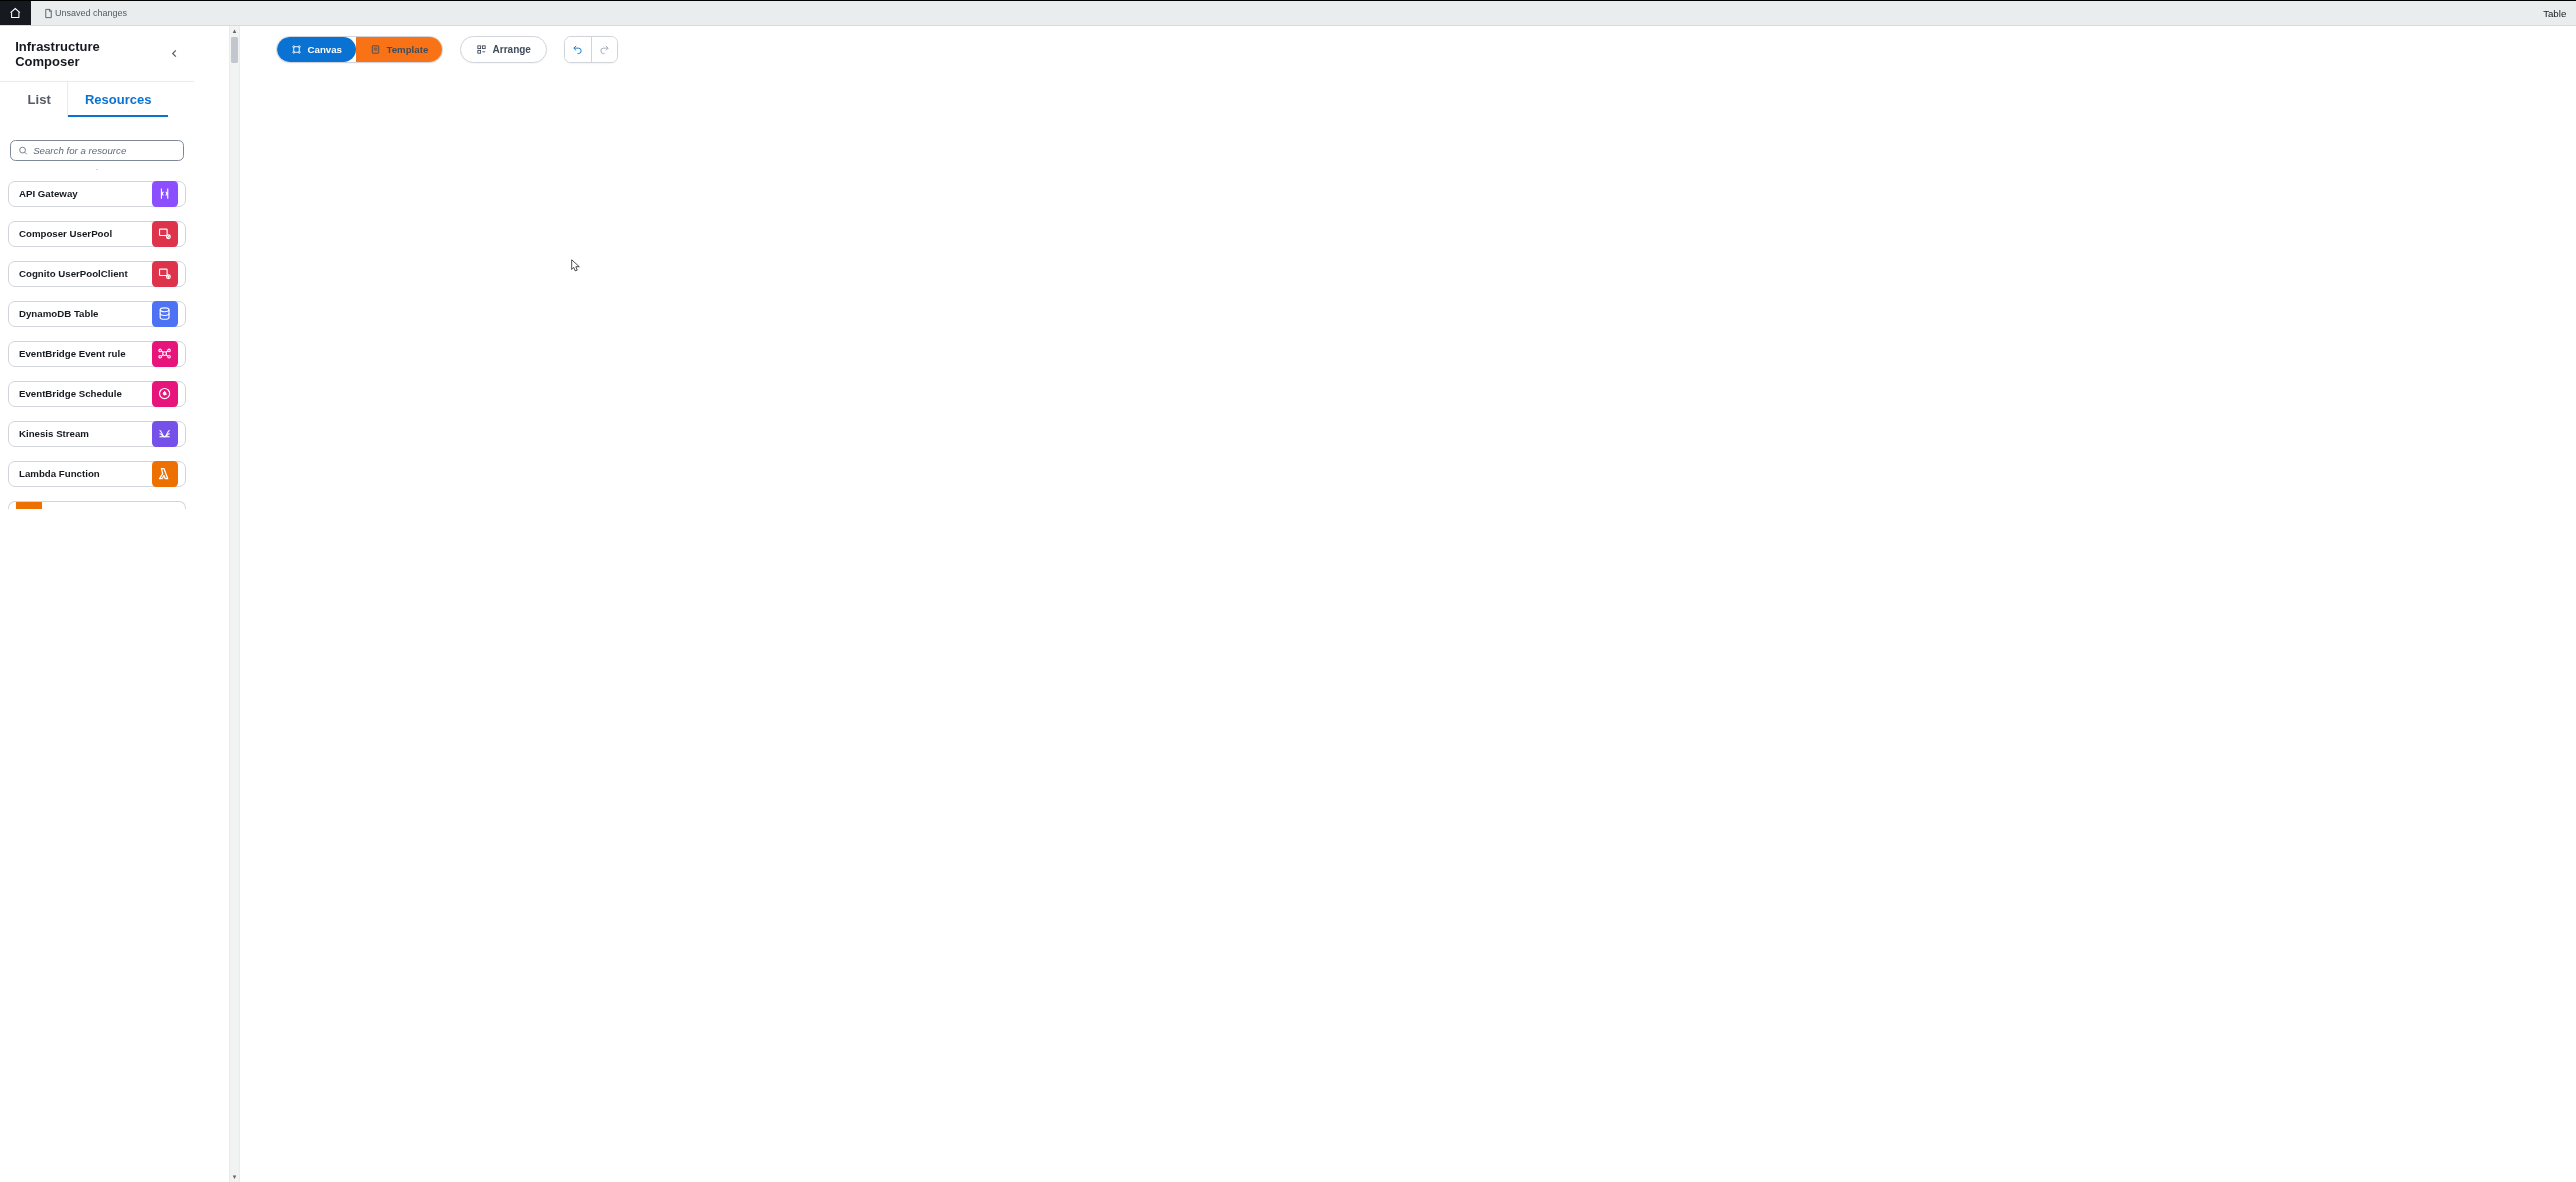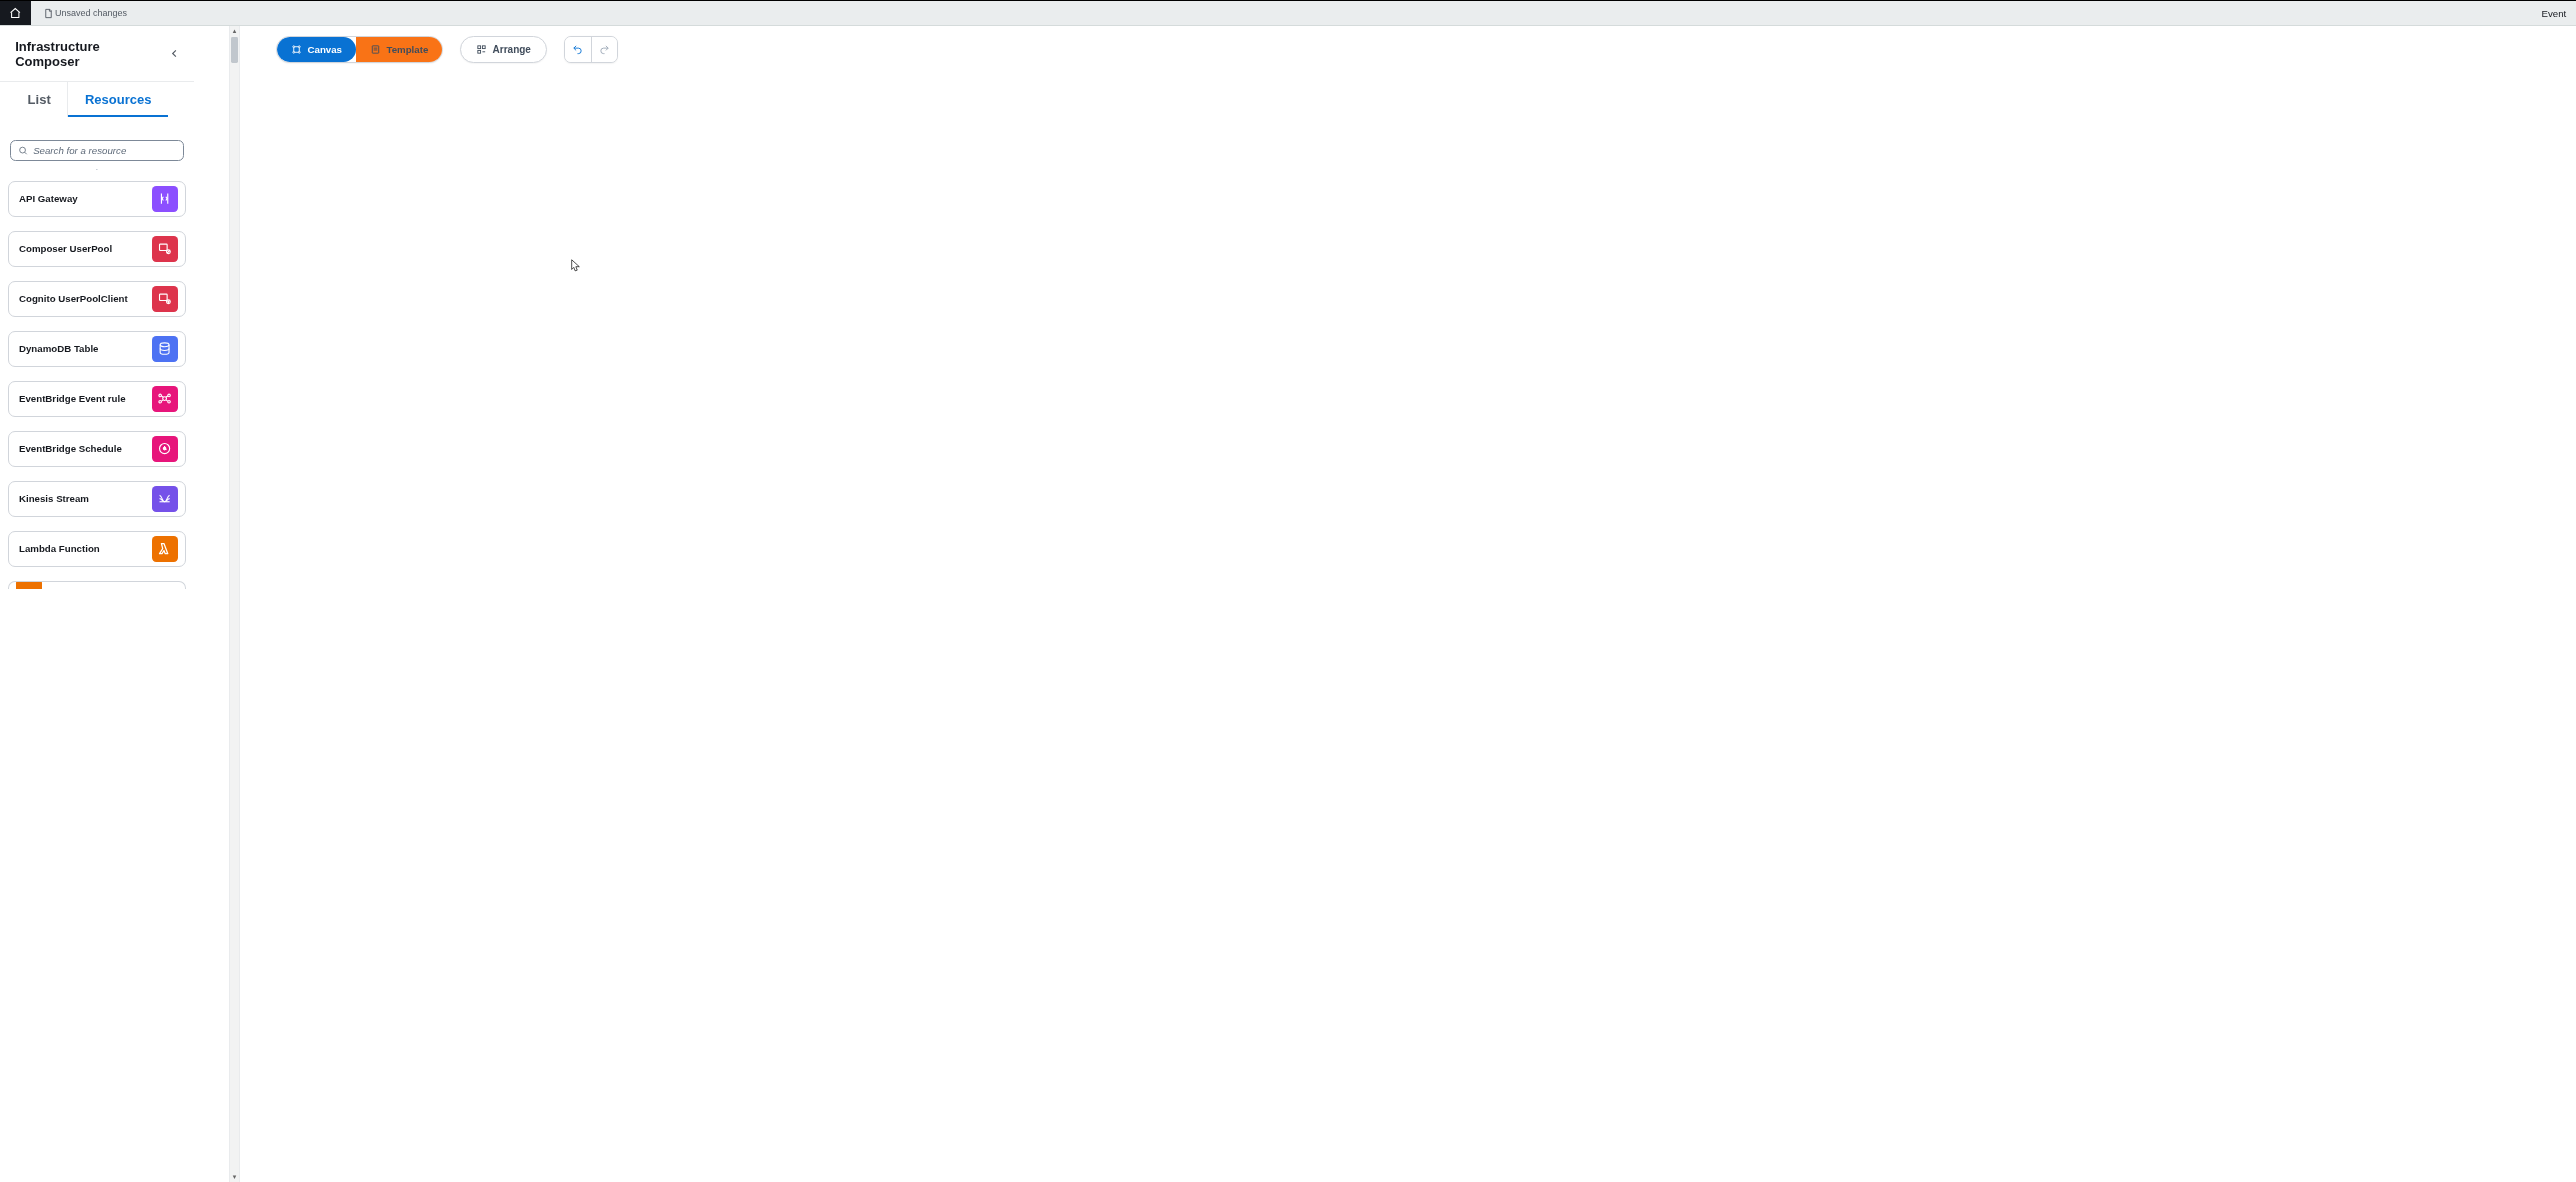--- a/index.html
+++ b/index.html
@@ -161,21 +161,21 @@
   }
   .resource {
     display: flex;
     align-items: center;
     justify-content: space-between;
     border: 0.7px solid #d1d5db;
     border-radius: 7px;
     padding: 5.5px 7px 5.5px 9.7px;
     cursor: grab;
     background: #fff;
-    height: 36px;
+    height: 26px;
   }
   .resource .label { font-size: 9.7px; font-weight: 700; color: #16191f; }
   .resource .res-icon {
     width: 26px; height: 26px;
     border-radius: 4.2px;
     display: flex; align-items: center; justify-content: center;
     color: #fff;
     flex-shrink: 0;
   }
   .res-icon.purple   { background: #8c4fff; }
@@ -294,21 +294,21 @@
   </div>
   <div class="status">
     <svg class="ic" viewBox="0 0 24 24" fill="none" stroke="#545b64" stroke-width="2">
       <path d="M6 3h9l3 3v15H6z"></path>
         <path d="M14 3v4h4"></path>
     </svg>
     <span>Unsaved changes</span>
   </div>
   <div class="spacer"></div>
   <div class="menu">
-    <span>Event</span>
+    <span>Table</span>
   </div>
 </div>
 
 <div class="main">
 
   <div class="sidebar">
     <div class="sidebar-header">
       <h1>Infrastructure Composer</h1>
       <div class="collapse">
         <svg class="ic" viewBox="0 0 24 24" fill="none" stroke="currentColor" stroke-width="2.5">

